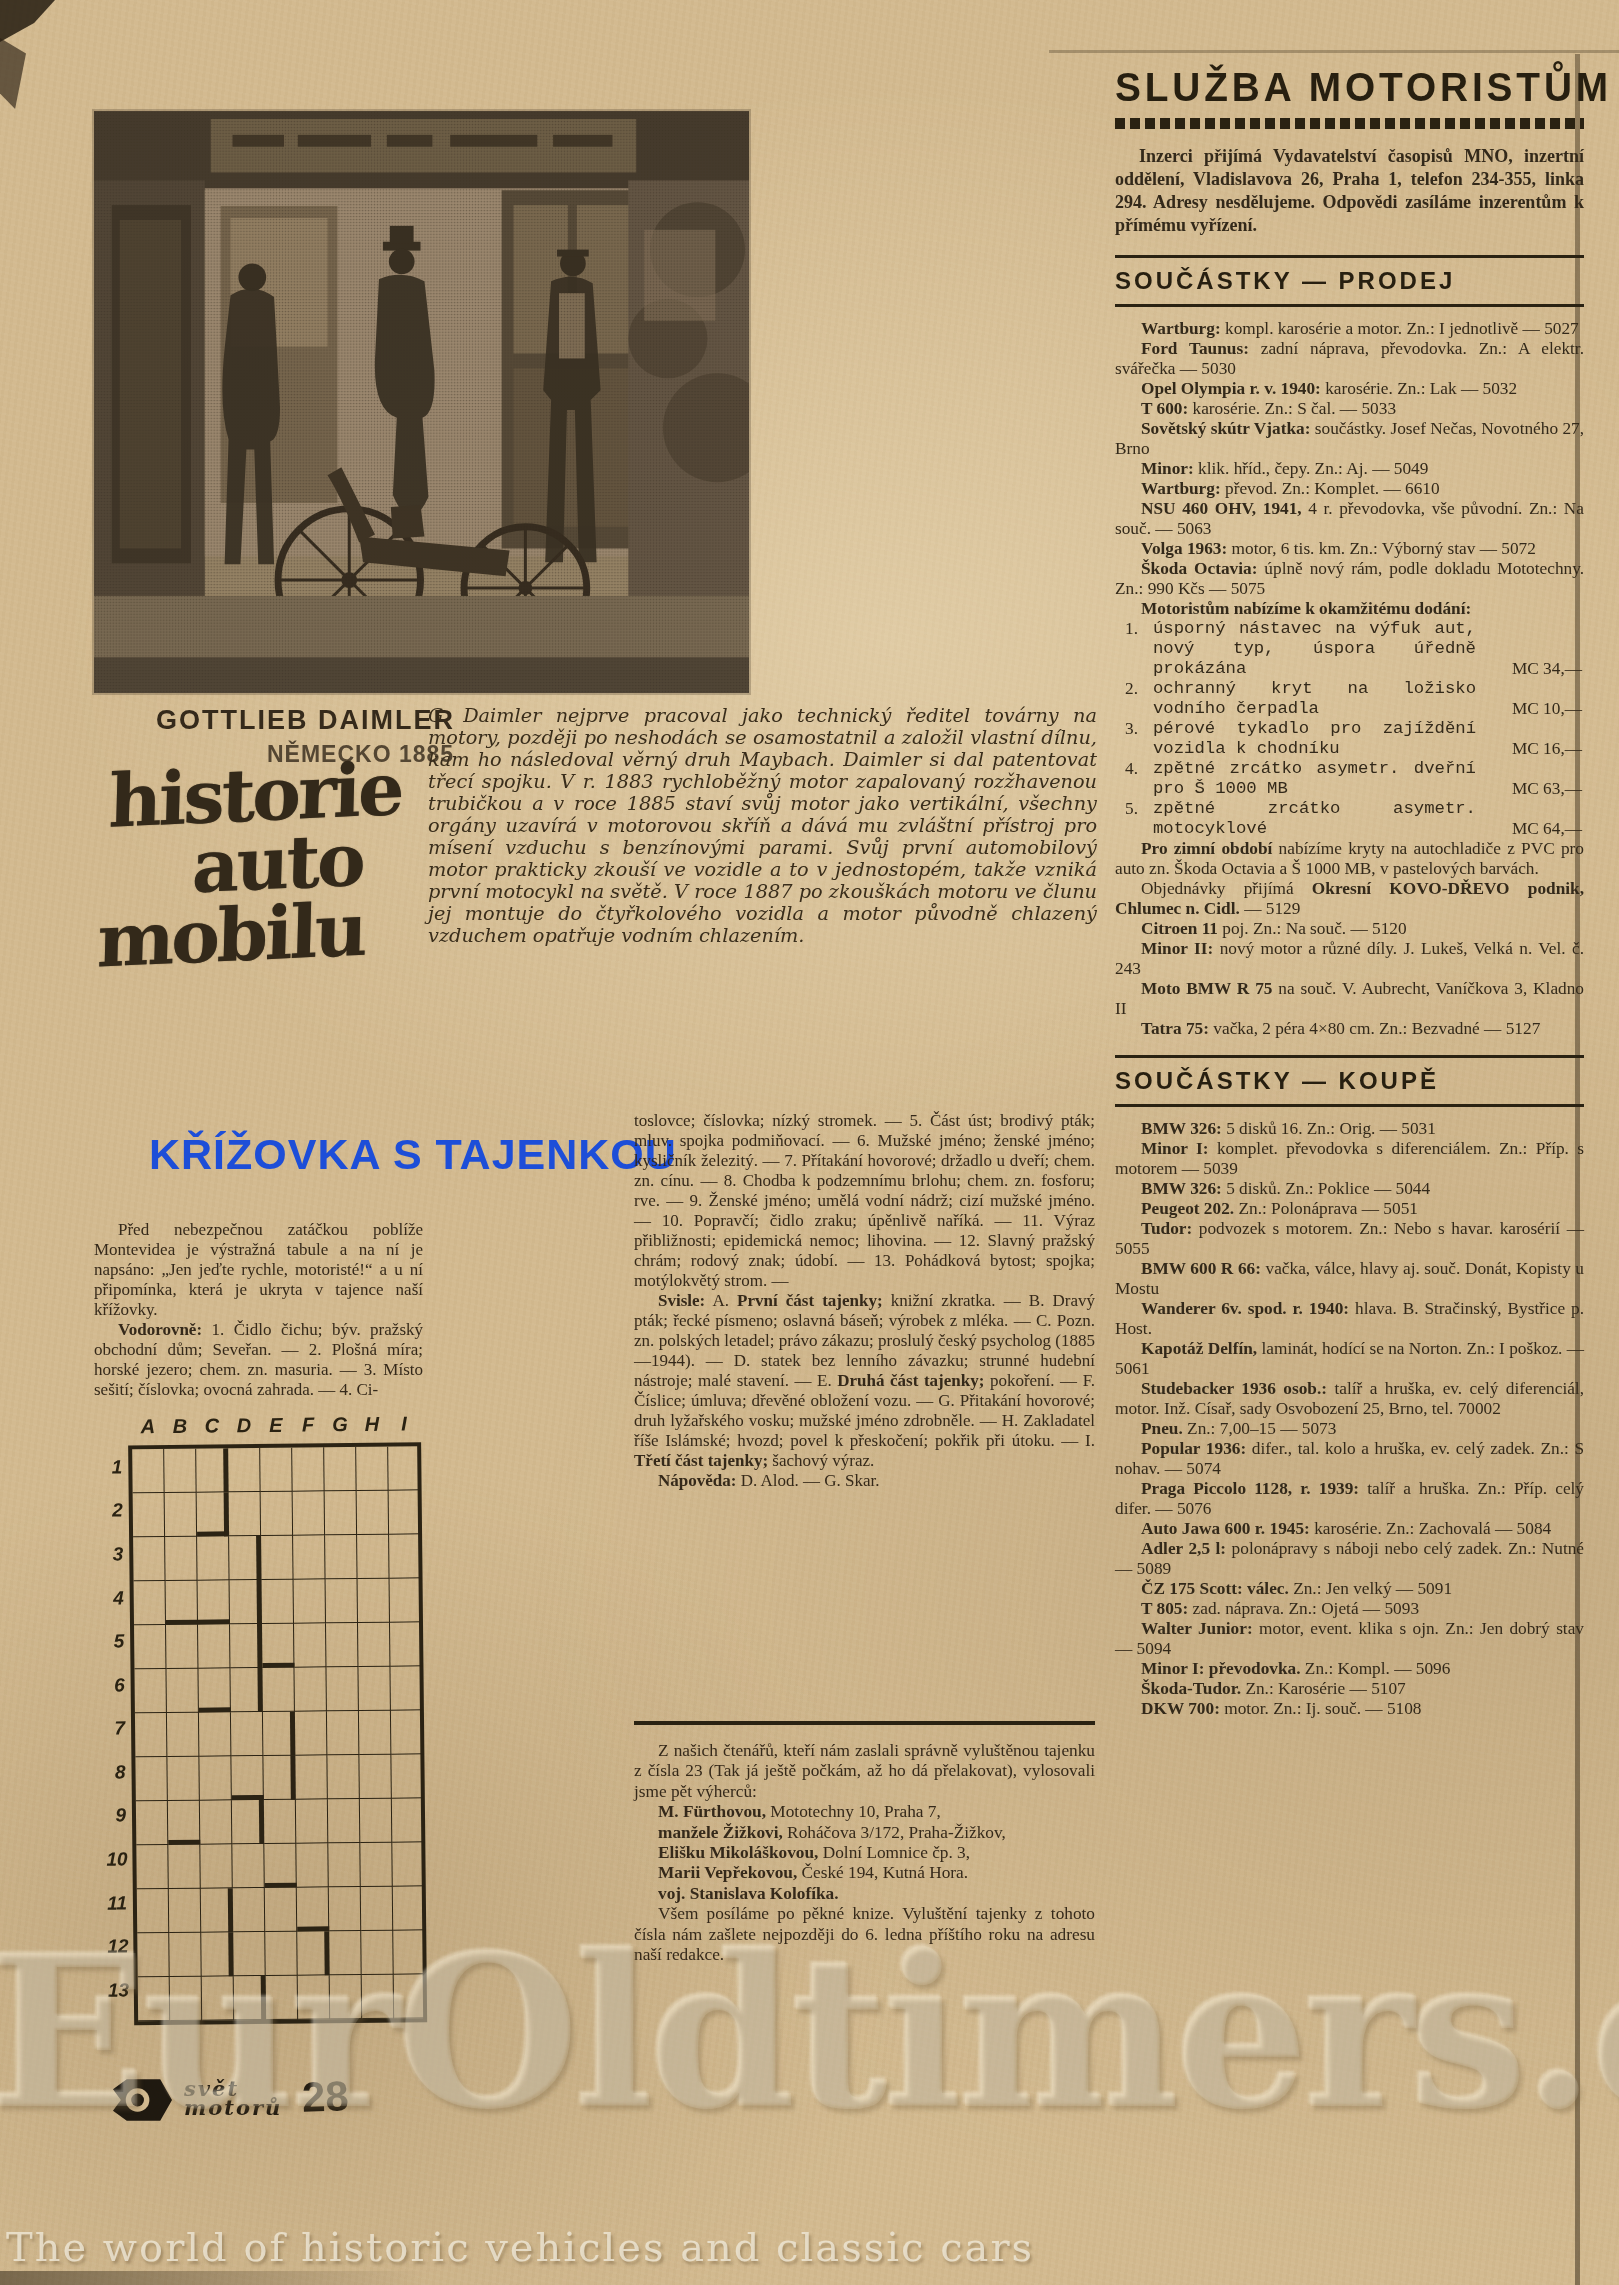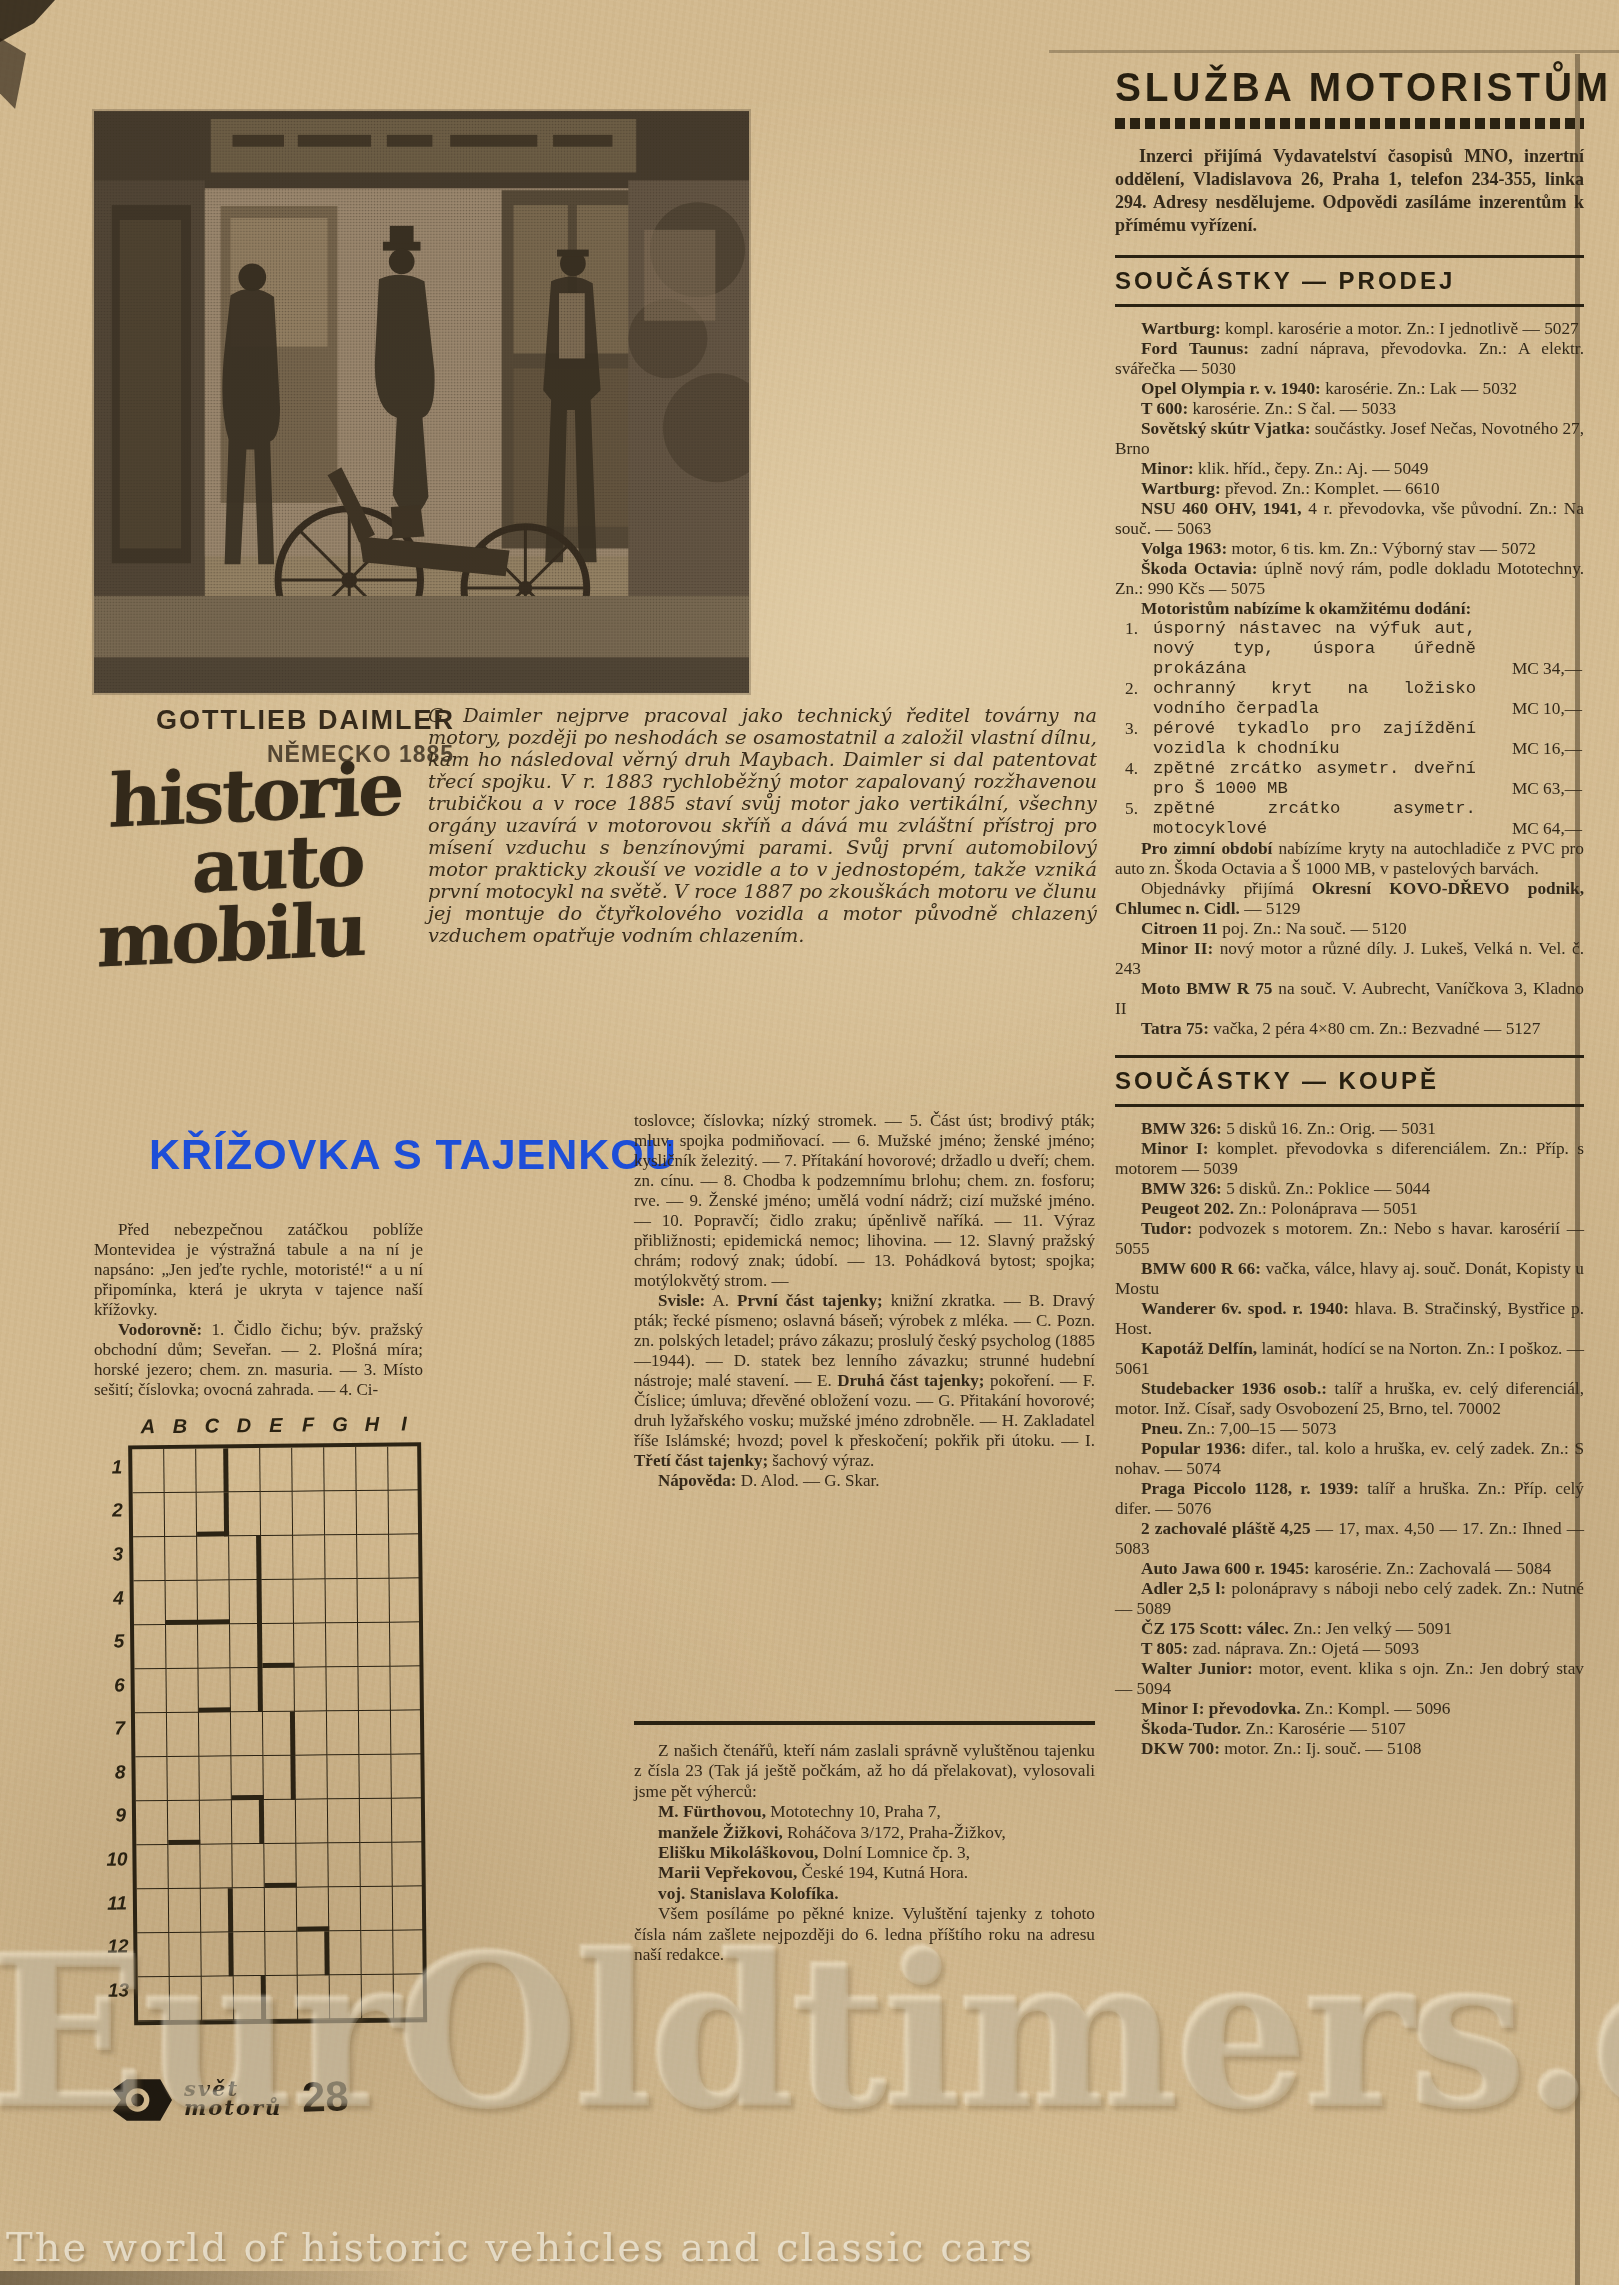--- a/index.html
+++ b/index.html
@@ -440,21 +440,20 @@
       <p class="ad"><span></span><b>BMW 326:</b><span> 5 disků. Zn.: Poklice — 5044</span></p>
       <p class="ad"><span></span><b>Peugeot 202.</b><span> Zn.: Polonáprava — 5051</span></p>
       <p class="ad"><span></span><b>Tudor:</b><span> podvozek s motorem. Zn.: Nebo s havar. karosérií — 5055</span></p>
       <p class="ad"><span></span><b>BMW 600 R 66:</b><span> vačka, válce, hlavy aj. souč. Donát, Kopisty u Mostu</span></p>
       <p class="ad"><span></span><b>Wanderer 6v. spod. r. 1940:</b><span> hlava. B. Stračinský, Bystřice p. Host.</span></p>
       <p class="ad"><span></span><b>Kapotáž Delfín,</b><span> laminát, hodící se na Norton. Zn.: I poškoz. — 5061</span></p>
       <p class="ad"><span></span><b>Studebacker 1936 osob.:</b><span> talíř a hruška, ev. celý diferenciál, motor. Inž. Císař, sady Osvobození 25, Brno, tel. 70002</span></p>
       <p class="ad"><span></span><b>Pneu.</b><span> Zn.: 7,00–15 — 5073</span></p>
       <p class="ad"><span></span><b>Popular 1936:</b><span> difer., tal. kolo a hruška, ev. celý zadek. Zn.: S nohav. — 5074</span></p>
       <p class="ad"><span></span><b>Praga Piccolo 1128, r. 1939:</b><span> talíř a hruška. Zn.: Příp. celý difer. — 5076</span></p>
-      <p class="ad"><span></span><b>2 zachovalé pláště 4,25</b><span> — 17, max. 4,50 — 17. Zn.: Ihned — 5083</span></p>
       <p class="ad"><span></span><b>Auto Jawa 600 r. 1945:</b><span> karosérie. Zn.: Zachovalá — 5084</span></p>
       <p class="ad"><span></span><b>Adler 2,5 l:</b><span> polonápravy s náboji nebo celý zadek. Zn.: Nutné — 5089</span></p>
       <p class="ad"><span></span><b>ČZ 175 Scott: válec.</b><span> Zn.: Jen velký — 5091</span></p>
       <p class="ad"><span></span><b>T 805:</b><span> zad. náprava. Zn.: Ojetá — 5093</span></p>
       <p class="ad"><span></span><b>Walter Junior:</b><span> motor, event. klika s ojn. Zn.: Jen dobrý stav — 5094</span></p>
       <p class="ad"><span></span><b>Minor I: převodovka.</b><span> Zn.: Kompl. — 5096</span></p>
       <p class="ad"><span></span><b>Škoda-Tudor.</b><span> Zn.: Karosérie — 5107</span></p>
       <p class="ad"><span></span><b>DKW 700:</b><span> motor. Zn.: Ij. souč. — 5108</span></p>
     </div>
 </div>

